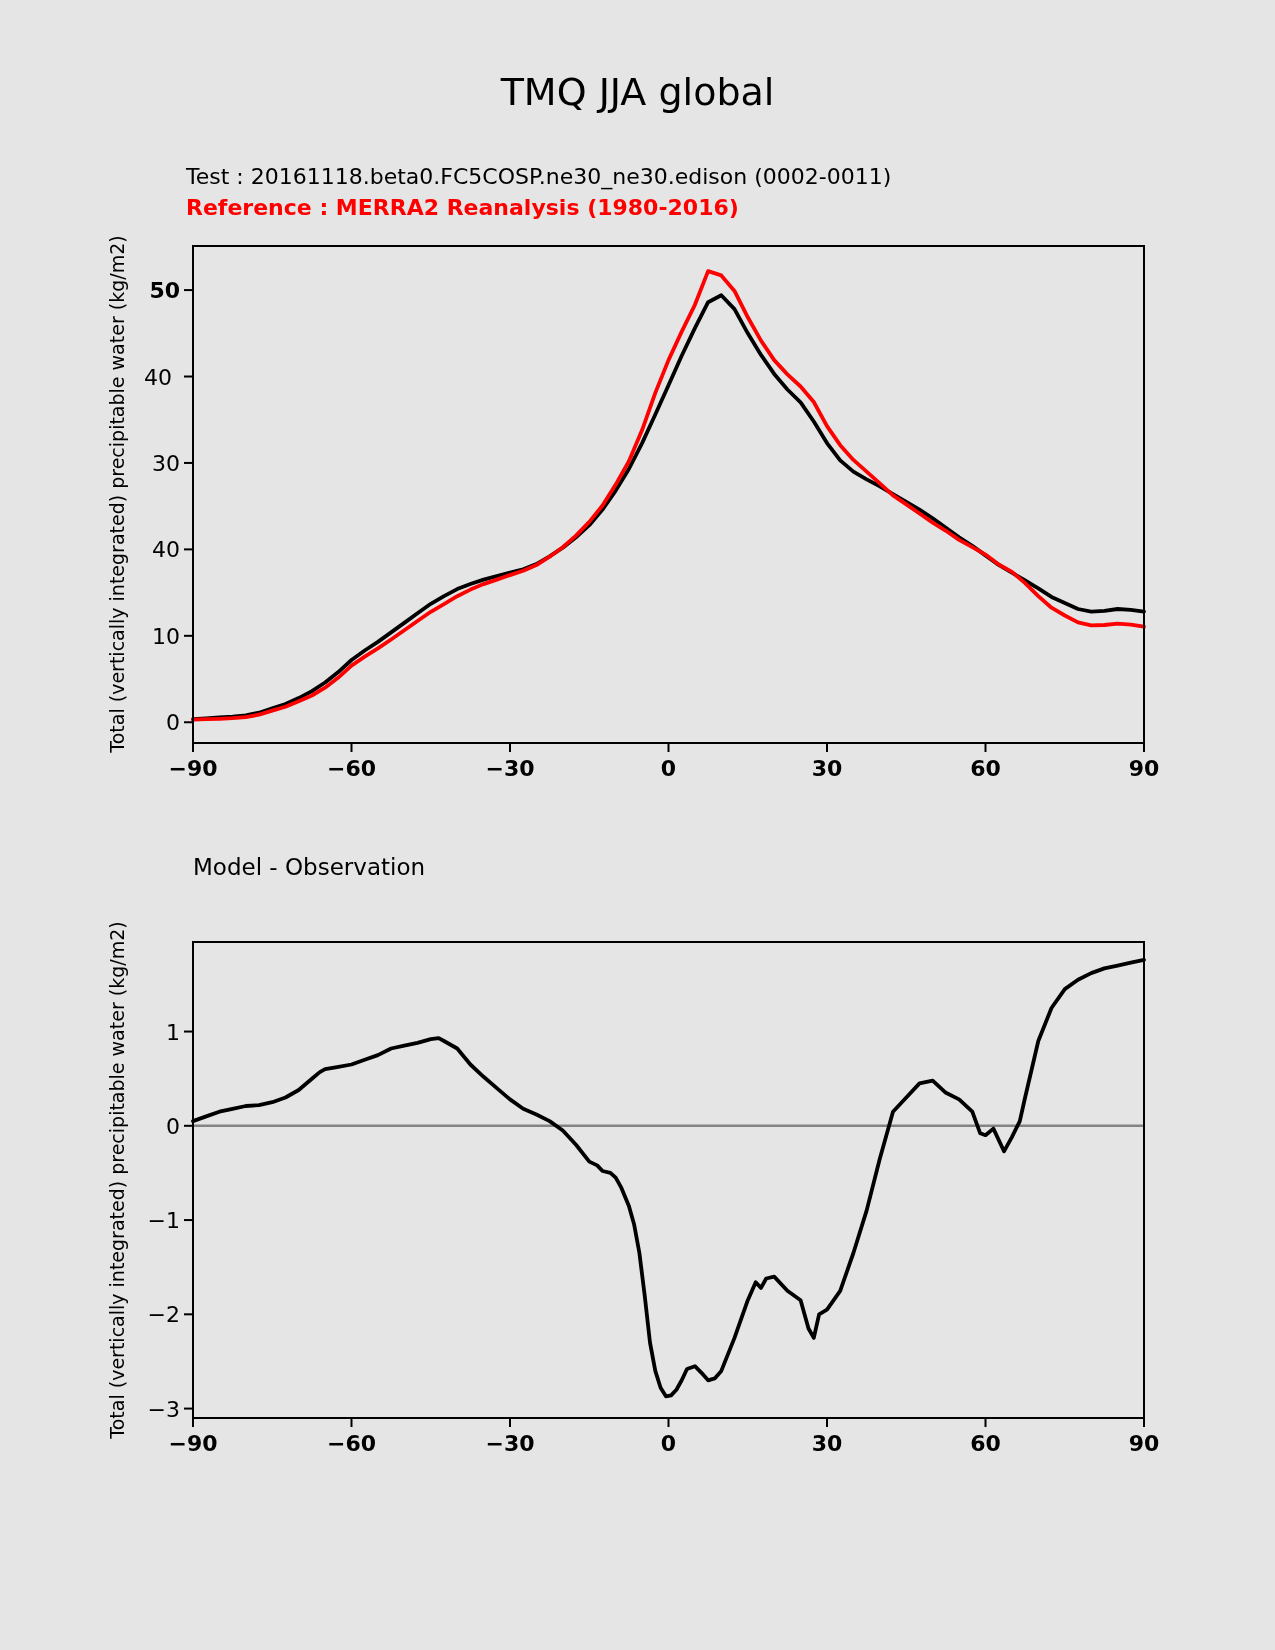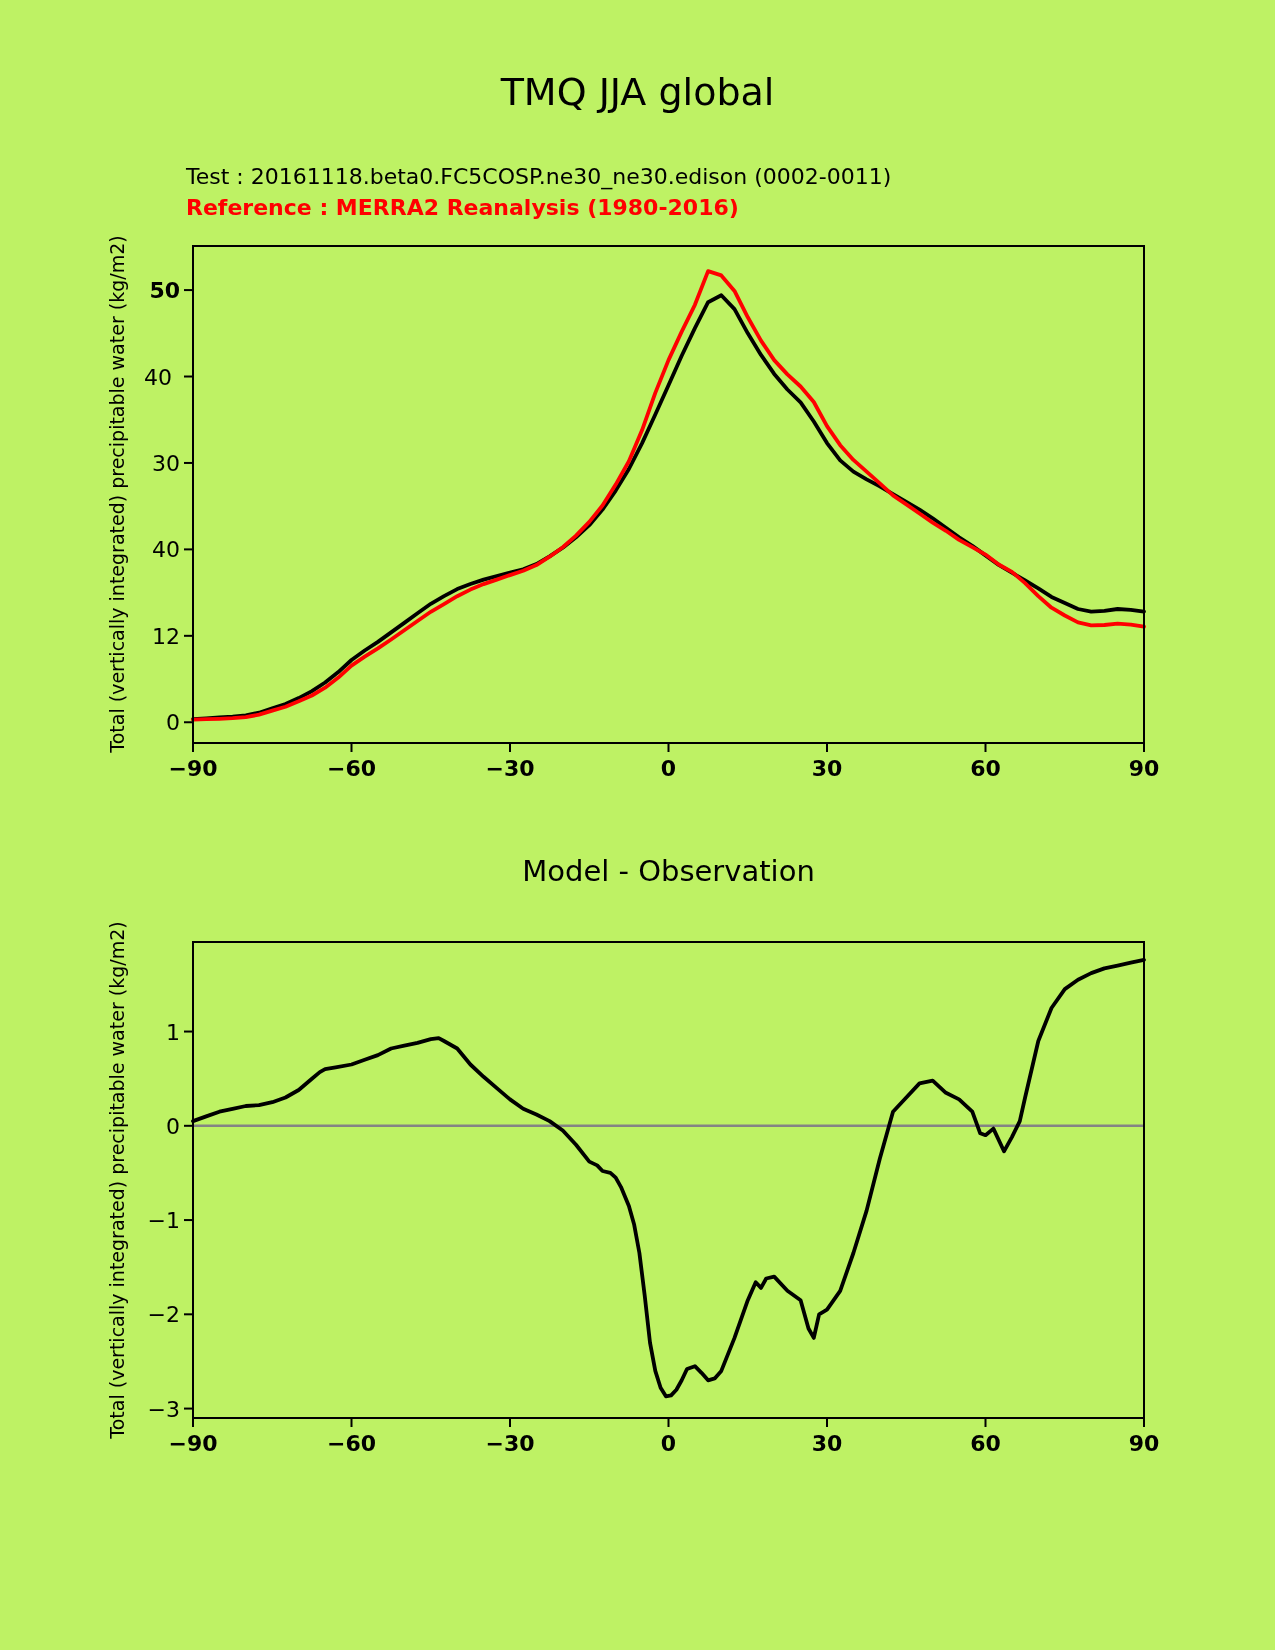--- a/index.html
+++ b/index.html
@@ -1,24 +1,24 @@
 <!DOCTYPE html>
 <html><head>
 <meta charset="utf-8">
 <style>
   html,body{margin:0;padding:0;background:#ffffff;}
-  .page{position:relative;width:1275px;height:1650px;background:#bef264;
+  .page{position:relative;width:1275px;height:1650px;background:#e5e5e5;
         font-family:"DejaVu Sans","Liberation Sans",sans-serif;color:#000;overflow:hidden;}
   .fig-title{position:absolute;left:0;top:70px;width:1275px;text-align:center;
              font-size:38px;color:#000;}
   .annot{position:absolute;left:186px;font-size:22px;white-space:nowrap;}
   .annot-test{top:164px;}
   .annot-ref{top:195px;}
-  .sub-title{position:absolute;left:193px;top:854px;width:951px;text-align:center;
-             font-size:29px;}
+  .sub-title{position:absolute;left:193px;top:854px;width:951px;
+             font-size:23px;}
   .ylabel{position:absolute;font-size:19px;white-space:nowrap;
           transform:translate(-50%,-50%) rotate(-90deg);}
   .ylabel-top{left:117px;top:494px;}
   .ylabel-bottom{left:117px;top:1180px;}
   #plot-svg{position:absolute;left:0;top:0;}
   #tick-layer{position:absolute;left:0;top:0;width:1275px;height:1650px;pointer-events:none;}
   .tick{position:absolute;font-size:22px;white-space:nowrap;}
   .xtick{transform:translateX(-50%);font-weight:bold;}
   .ytick{transform:translate(-100%,-50%);}
 </style>
@@ -73,21 +73,21 @@
     </svg>
   <div id="tick-layer">
       <div class="tick xtick" style="left: 193px; top: 756px;">−90</div>
       <div class="tick xtick" style="left: 351.5px; top: 756px;">−60</div>
       <div class="tick xtick" style="left: 510px; top: 756px;">−30</div>
       <div class="tick xtick" style="left: 668.5px; top: 756px;">0</div>
       <div class="tick xtick" style="left: 827px; top: 756px;">30</div>
       <div class="tick xtick" style="left: 985.5px; top: 756px;">60</div>
       <div class="tick xtick" style="left: 1144px; top: 756px;">90</div>
       <div class="tick ytick" style="left: 180px; top: 722.256px;">0</div>
-      <div class="tick ytick" style="left: 180px; top: 635.821px;">12</div>
+      <div class="tick ytick" style="left: 180px; top: 635.821px;">10</div>
       <div class="tick ytick" style="left: 180px; top: 549.386px;">40</div>
       <div class="tick ytick" style="left: 180px; top: 462.951px;">30</div>
       <div class="tick ytick" style="left: 172px; top: 376.517px;">40</div>
       <div class="tick ytick" style="left: 180px; top: 290.082px; font-weight: bold;">50</div>
       <div class="tick xtick" style="left: 193px; top: 1431px;">−90</div>
       <div class="tick xtick" style="left: 351.5px; top: 1431px;">−60</div>
       <div class="tick xtick" style="left: 510px; top: 1431px;">−30</div>
       <div class="tick xtick" style="left: 668.5px; top: 1431px;">0</div>
       <div class="tick xtick" style="left: 827px; top: 1431px;">30</div>
       <div class="tick xtick" style="left: 985.5px; top: 1431px;">60</div>

